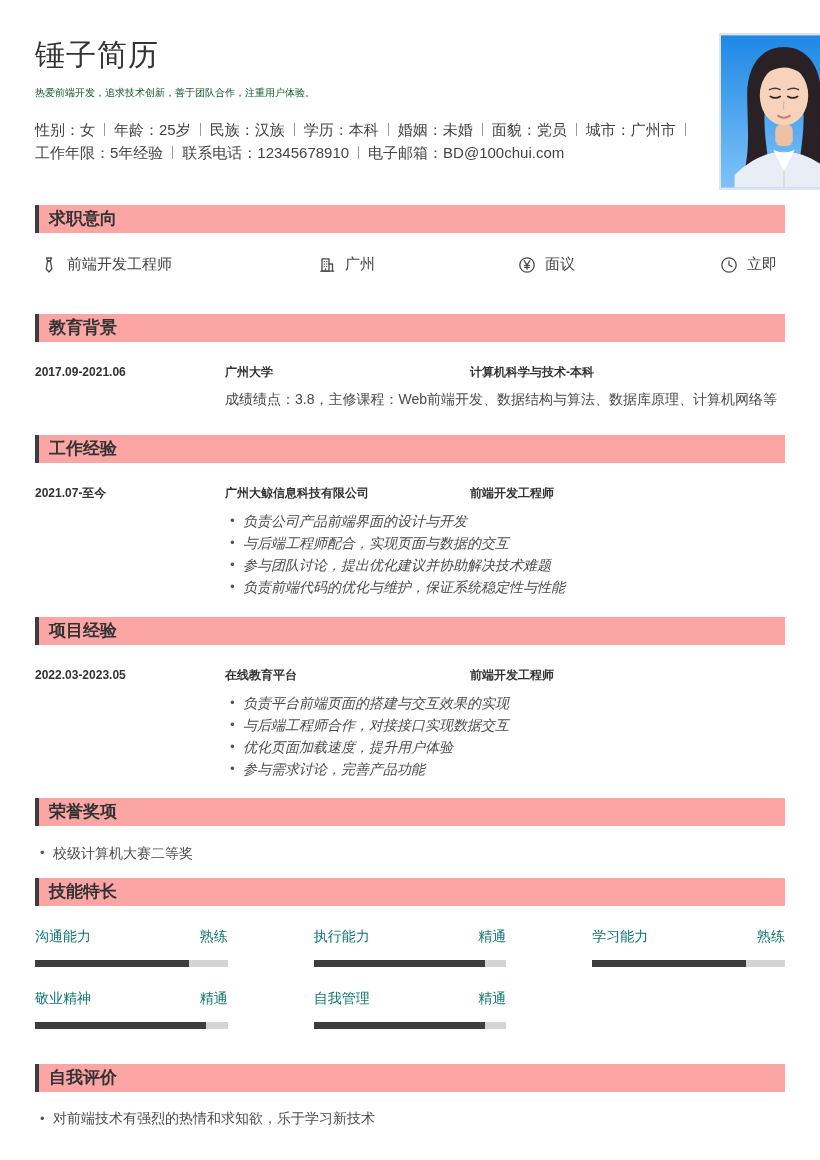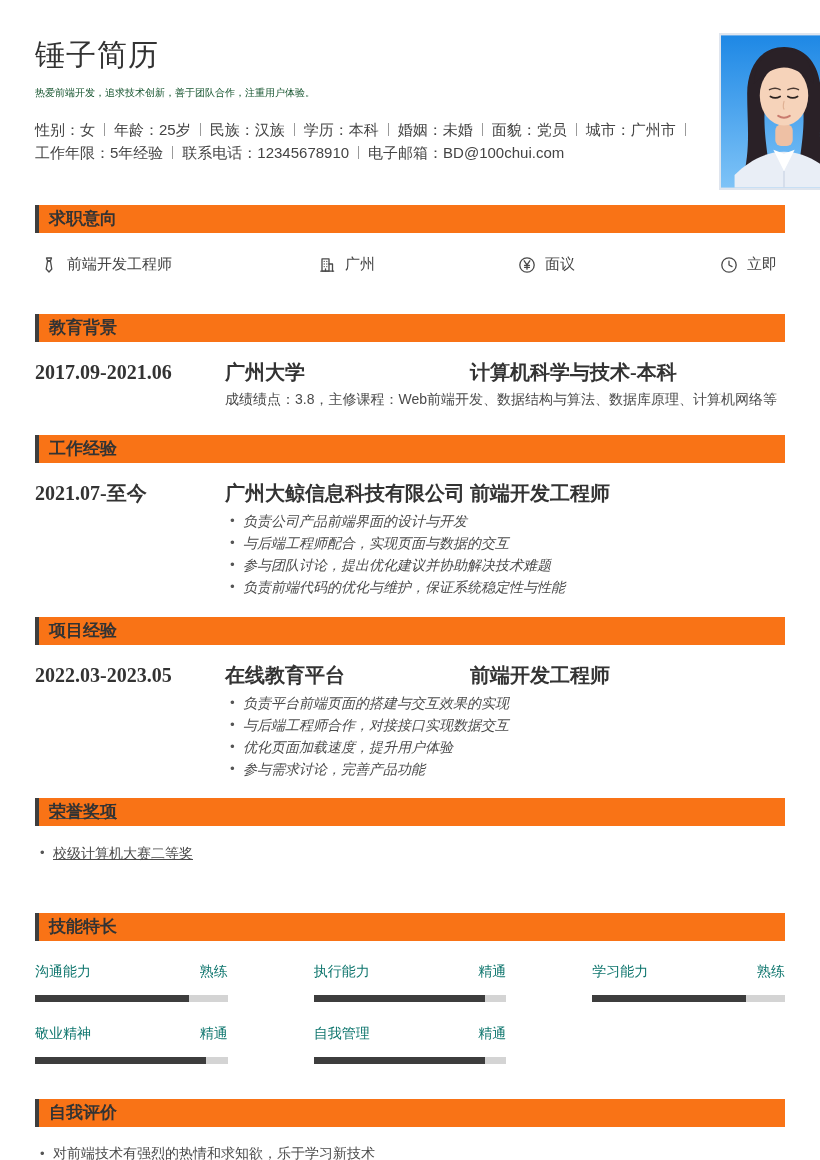--- a/index.html
+++ b/index.html
@@ -18,47 +18,47 @@
   h1.name { font-size: 30px; font-weight: 500; color: #333; letter-spacing: 1px; margin-top: 2px; }
   .tagline { font-size: 10px; color: #14532d; margin-top: 10px; }
   .info { margin-top: 18px; font-size: 15px; color: #444; }
   .info-row { line-height: 23px; white-space: nowrap; }
   .sep { display: inline-block; width: 1px; height: 13px; background: #9a9a9a; margin: 0 9px; vertical-align: -1px; }
   .photo-box { width: 130px; height: 157px; flex: 0 0 130px; background: #dfe5ee; padding: 2px; }
   .photo-box svg { display: block; width: 100%; height: 100%; }
 
   
   .sec-h {
-    background: #f97316;
+    background: #fca5a5;
     border-left: 4px solid #3e3e3e;
     height: 28px;
     line-height: 28px;
     padding-left: 10px;
     font-size: 17px;
     font-weight: 700;
     color: #333;
   }
   .sec-b { padding-top: 14px; }
 
   .sec-intent { margin-bottom: 30px; }
   .sec-edu   { margin-bottom: 26px; }
   .sec-work  { margin-bottom: 19px; }
   .sec-proj  { margin-bottom: 18px; }
-  .sec-honor { margin-bottom: 49px; text-decoration: underline; }
+  .sec-honor { margin-bottom: 14px; }
   .sec-skill { margin-bottom: 33px; }
 
   
   .intent-grid { display: grid; grid-template-columns: 278px 200px 202px 1fr; padding: 8px 0 10px 5px; }
   .intent-item { display: flex; align-items: center; font-size: 15px; color: #444; }
   .intent-item .icn { display: inline-flex; margin-right: 9px; }
   .intent-item svg { width: 18px; height: 18px; stroke: #4a4a4a; fill: none; stroke-width: 1.3; stroke-linecap: round; stroke-linejoin: round; }
 
   
   .entry { display: grid; grid-template-columns: 190px 245px 1fr; row-gap: 7px; padding-top: 6px; }
-  .e-period, .e-org, .e-role { font-size: 20px; font-weight: 700; color: #333; line-height: 20px; font-family: Liberation Serif, serif; }
+  .e-period, .e-org, .e-role { font-size: 12px; font-weight: 700; color: #333; line-height: 20px; }
   .e-desc { grid-column: 2 / -1; font-size: 14px; color: #4a4a4a; line-height: 20px; }
   ul.blist { list-style: none; }
   .entry ul.blist { grid-column: 2 / -1; margin-left: 5px; font-style: italic; }
   ul.blist li { font-size: 14px; color: #4a4a4a; line-height: 22px; padding-left: 13px; position: relative; }
   ul.blist li::before { content: "•"; position: absolute; left: 0; top: 0; color: #555; font-size: 13px; }
   ul.blist.left { margin-left: 5px; padding-top: 2px; }
 
   
   .skills-grid { display: grid; grid-template-columns: repeat(3, 1fr); column-gap: 86px; row-gap: 23px; padding: 8px 0 2px 0; }
   .skill-top { display: flex; justify-content: space-between; align-items: baseline; font-size: 14px; color: #0f766e; }

